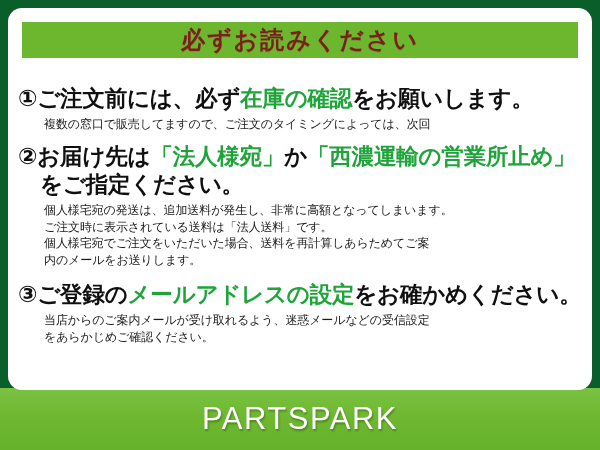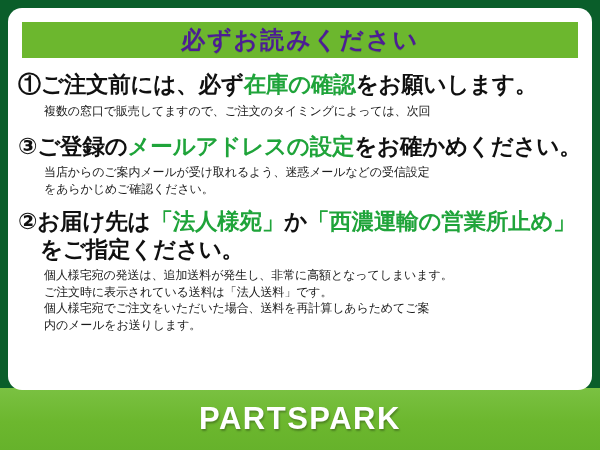--- a/index.html
+++ b/index.html
@@ -32,21 +32,21 @@
     height: 62px;
     background: linear-gradient(180deg, #7ac142 0%, #6cb72e 55%, #66b22b 100%);
     display: flex;
     align-items: center;
     justify-content: center;
     z-index: 1;
   }
   #footer-brand {
     color: #ffffff;
     font-size: 31px;
-    font-weight: bold;
+    font-weight: normal;
     letter-spacing: 1.5px;
     text-shadow: 1px 2px 2px rgba(0,0,0,0.28);
     font-family: "Liberation Sans", "DejaVu Sans", sans-serif;
   }
 
   
   #card {
     position: absolute;
     left: 8px;
     top: 8px;
@@ -62,21 +62,21 @@
 
   #banner {
     margin: 14px 14px 0 14px;
     height: 36px;
     background: #6cb72e;
     display: flex;
     align-items: center;
     justify-content: center;
   }
   #banner-title {
-    color: #4c1d95;
+    color: #7f1d1d;
     font-size: 24px;
     font-weight: bold;
     letter-spacing: 2px;
     text-shadow: 0 1px 0 rgba(0,0,0,0.10);
   }
 
   #items {
     padding: 8px 10px 0 10px;
   }
 
@@ -108,21 +108,21 @@
     line-height: 1.38;
     padding-left: 26px;
     margin-top: 3px;
     letter-spacing: -0.1px;
   }
   .item-body .bline {
     display: block;
     white-space: nowrap;
   }
 
-  #item-1 { margin-top: 6px; font-family: Liberation Mono, monospace; }
+  #item-1 { margin-top: 18px; }
   #item-2 { margin-top: 10px; }
   #item-3 { margin-top: 12px; }
 </style>
 </head>
 <body>
 
 <div id="notice-frame">
 
   <div id="footer-band">
     <span id="footer-brand">PARTSPARK</span>
@@ -138,38 +138,38 @@
 
       <div class="item" id="item-1">
         <div class="item-head">
           <span class="num">①</span><span>ご注文前には、必ず</span><span class="hl">在庫の確認</span><span>をお願いします。</span>
         </div>
         <div class="item-body">
           <span class="bline">複数の窓口で販売してますので、ご注文のタイミングによっては、次回</span>
         </div>
       </div>
 
-      <div class="item" id="item-3">
-        <div class="item-head">
-          <span class="num">③</span><span>ご登録の</span><span class="hl">メールアドレスの設定</span><span>をお確かめください。</span>
-        </div>
-        <div class="item-body">
-          <span class="bline">当店からのご案内メールが受け取れるよう、迷惑メールなどの受信設定</span>
-          <span class="bline">をあらかじめご確認ください。</span>
-        </div>
-      </div>
-
       <div class="item" id="item-2">
         <div class="item-head">
           <span class="num">②</span><span>お届け先は</span><span class="hl">「法人様宛」</span><span>か</span><span class="hl">「西濃運輸の営業所止め」</span>
           <span class="head-line2">をご指定ください。</span>
         </div>
         <div class="item-body">
           <span class="bline">個人様宅宛の発送は、追加送料が発生し、非常に高額となってしまいます。</span>
           <span class="bline">ご注文時に表示されている送料は「法人送料」です。</span>
           <span class="bline">個人様宅宛でご注文をいただいた場合、送料を再計算しあらためてご案</span>
           <span class="bline">内のメールをお送りします。</span>
         </div>
       </div>
 
+      <div class="item" id="item-3">
+        <div class="item-head">
+          <span class="num">③</span><span>ご登録の</span><span class="hl">メールアドレスの設定</span><span>をお確かめください。</span>
+        </div>
+        <div class="item-body">
+          <span class="bline">当店からのご案内メールが受け取れるよう、迷惑メールなどの受信設定</span>
+          <span class="bline">をあらかじめご確認ください。</span>
+        </div>
+      </div>
+
     </div>
   </div>
 </div>
 
 </body></html>

